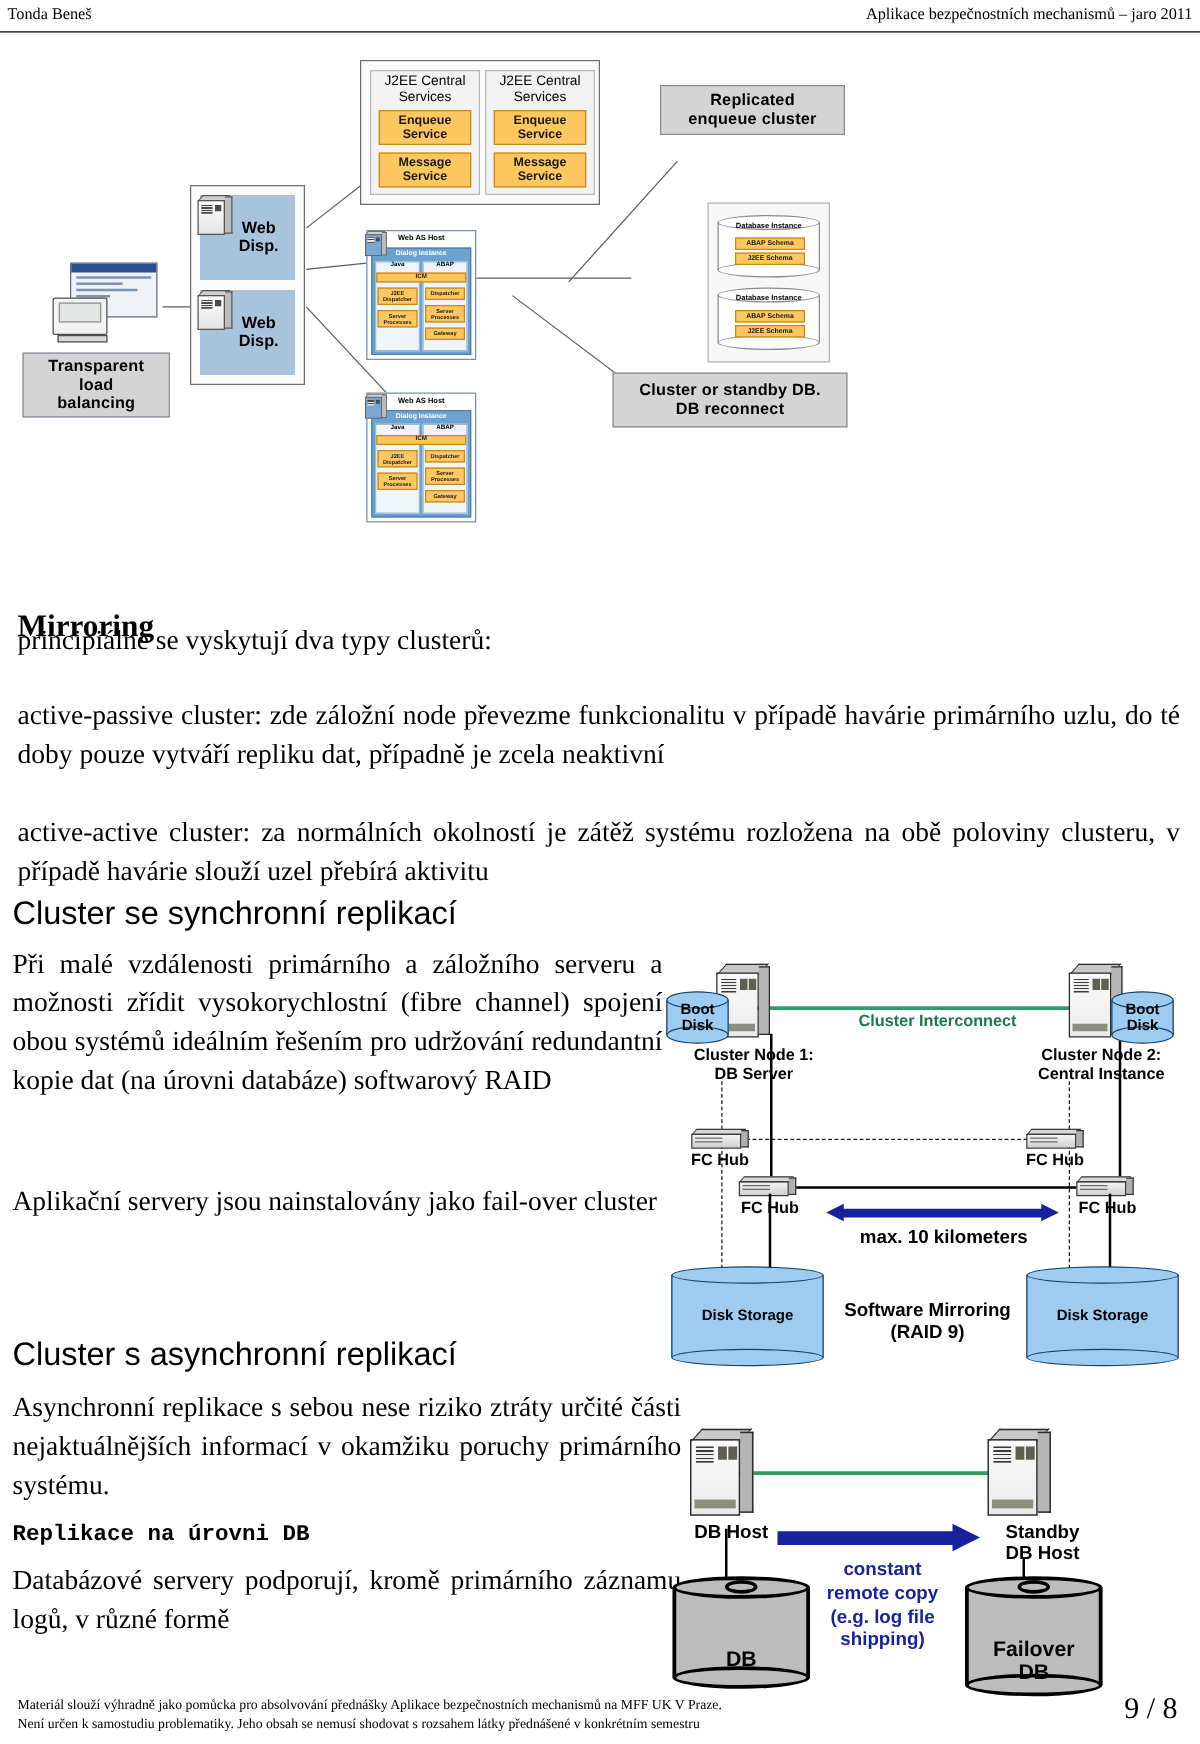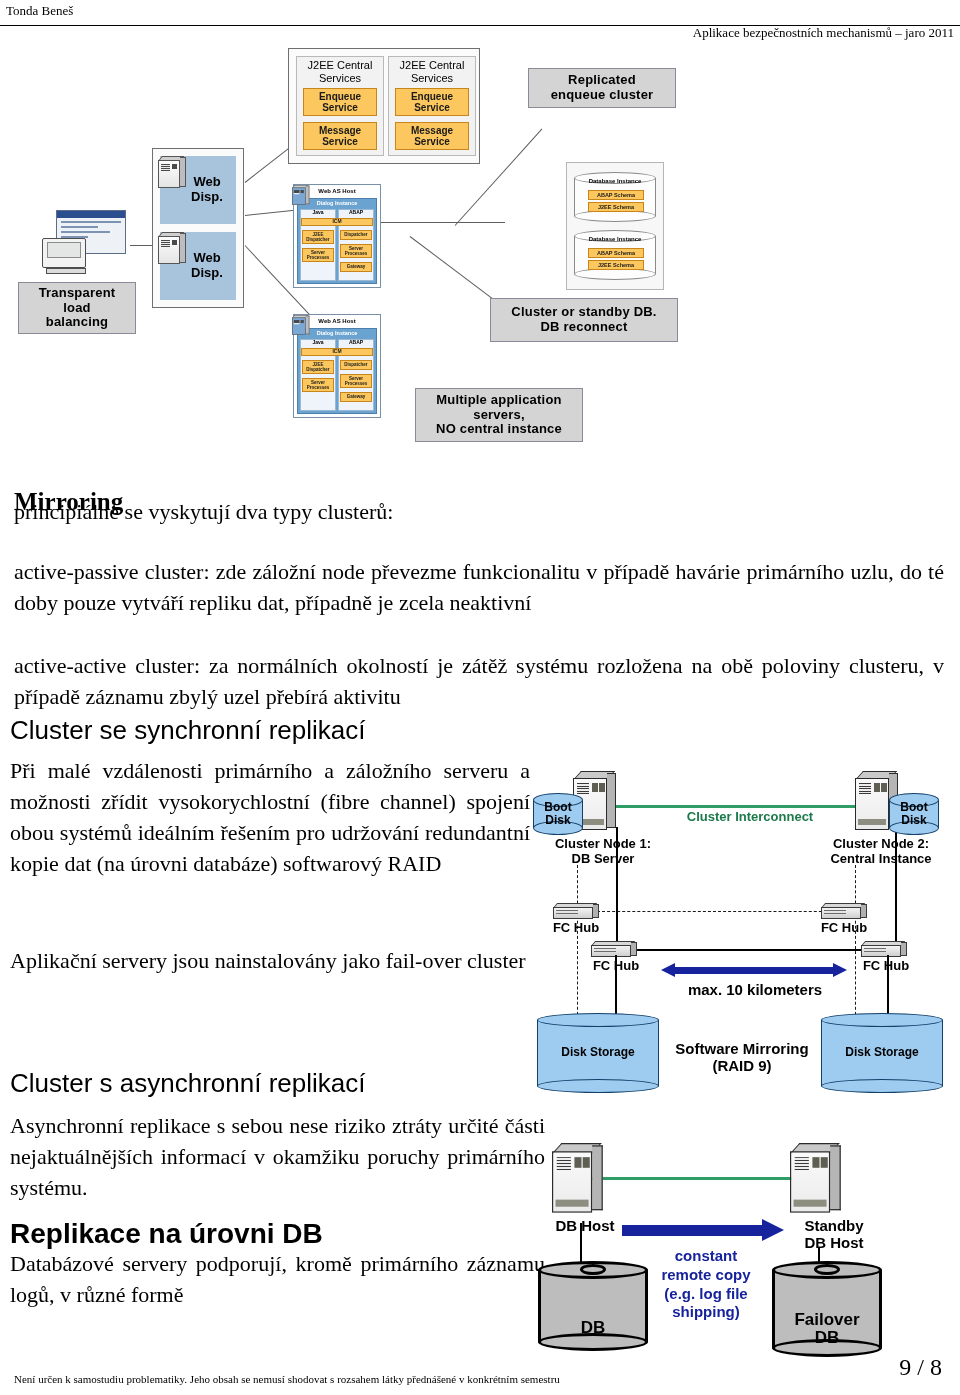--- a/index.html
+++ b/index.html
@@ -13,21 +13,21 @@
   }
 
   
   #page-header {
     position:absolute; left:0; top:0; width:960px; height:26px;
     border-bottom:1px solid #000;
     font-family:"Liberation Serif", serif;
     font-size:13px;
   }
   #page-header .hdr-left  { position:absolute; left:6px;  top:3px; }
-  #page-header .hdr-right { position:absolute; right:6px; top:3px;margin-top:22px; }
+  #page-header .hdr-right { position:absolute; right:6px; top:3px; }
 
   
   #top-diagram { position:absolute; left:0; top:40px; width:960px; height:430px; }
 
   .dbox {
     position:absolute;
     font-family:"Liberation Sans", sans-serif;
     font-weight:bold;
     color:#000;
     display:flex; align-items:center; justify-content:center;
@@ -104,22 +104,22 @@
   
   .h-bold {
     font-family:"Liberation Serif", serif; font-weight:bold;
     font-size:25px; position:absolute;
   }
   .h-sans {
     font-family:"Liberation Sans", sans-serif; font-weight:normal;
     font-size:26px; position:absolute; color:#000;
   }
   .h-bold-sm {
-    font-family:Liberation Sans, sans-serif; font-weight:bold;
-    font-size:28px; position:absolute;
+    font-family:Liberation Mono, monospace; font-weight:bold;
+    font-size:18px; position:absolute;
   }
   .para {
     position:absolute; font-family:"Liberation Serif", serif;
     font-size:22px; line-height:31px;
   }
   .para.just { text-align:justify; text-align-last:left; }
 
   
   #sync-diagram { position:absolute; left:525px; top:765px; width:435px; height:340px; }
   #async-diagram { position:absolute; left:530px; top:1135px; width:415px; height:250px; }
@@ -356,30 +356,27 @@
     <div class="cap-bot"></div>
     <div class="cap-top"></div>
   </div>
   <div class="dbox label-sm" style="left:574px; top:194px; width:82px; height:10px; font-size:6px;">Database Instance</div>
   <div class="dbox orange-box" style="left:588px; top:208px; width:56px; height:10px; font-size:5.5px;">ABAP Schema</div>
   <div class="dbox orange-box" style="left:588px; top:220px; width:56px; height:10px; font-size:5.5px;">J2EE Schema</div>
 
   <div class="dbox gray-callout" style="left:490px; top:258px; width:188px; height:44px; white-space:pre-line;">Cluster or standby DB.
 DB reconnect</div>
 
-  <div class="dbox gray-callout" style="left:415px; top:348px; width:168px; height:54px; white-space:pre-line;">Multiple application
-servers,
-NO central instance</div>
 </div>
 
 <div class="h-bold" style="left:14px; top:488px;">Mirroring</div>
 
 <div class="para" style="left:14px; top:496px; width:930px;">principiálne se vyskytují dva typy clusterů:</div>
 <div class="para just" style="left:14px; top:556px; width:930px;">active-passive cluster: zde záložní node převezme funkcionalitu v případě havárie primárního uzlu, do té doby pouze vytváří repliku dat, případně je zcela neaktivní</div>
-<div class="para just" style="left:14px; top:650px; width:930px;">active-active cluster: za normálních okolností je zátěž systému rozložena na obě poloviny clusteru, v případě záznamu zbylý uzel přebírá aktivitu</div>
+<div class="para just" style="left:14px; top:650px; width:930px;">active-active cluster: za normálních okolností je zátěž systému rozložena na obě poloviny clusteru, v případě havárie slouží uzel přebírá aktivitu</div>
 
 <div class="h-sans" style="left:10px; top:715px;">Cluster se synchronní replikací</div>
 <div class="para just" style="left:10px; top:755px; width:520px;">Při malé vzdálenosti primárního a záložního serveru a možnosti zřídit vysokorychlostní (fibre channel) spojení obou systémů ideálním řešením pro udržování redundantní kopie dat (na úrovni databáze) softwarový RAID</div>
 <div class="para just" style="left:10px; top:945px; width:520px;">Aplikační servery jsou nainstalovány jako fail-over cluster</div>
 
 <div class="h-sans" style="left:10px; top:1068px;">Cluster s asynchronní replikací</div>
 <div class="para just" style="left:10px; top:1110px; width:535px;">Asynchronní replikace s sebou nese riziko ztráty určité části nejaktuálnějších informací v okamžiku poruchy primárního systému.</div>
 <div class="h-bold-sm" style="left:10px; top:1218px;">Replikace na úrovni DB</div>
 <div class="para just" style="left:10px; top:1248px; width:535px;">Databázové servery podporují, kromě primárního záznamu logů, v různé formě</div>
 
@@ -543,15 +540,16 @@
     <div class="gc-body"></div>
     <div class="gc-bot"></div>
     <div class="gc-top"></div>
     <div class="gc-hole"></div>
     <div class="gc-label" style="white-space:pre-line; padding-bottom:10px;">Failover
 DB</div>
   </div>
 </div>
 
 <div id="page-footer">
+  <div>Materiál slouží výhradně jako pomůcka pro absolvování přednášky Aplikace bezpečnostních mechanismů na MFF UK V Praze.</div>
   <div>Není určen k samostudiu problematiky. Jeho obsah se nemusí shodovat s rozsahem látky přednášené v konkrétním semestru</div>
 </div>
 <div id="page-number">9 / 8</div>
 
 </body></html>

